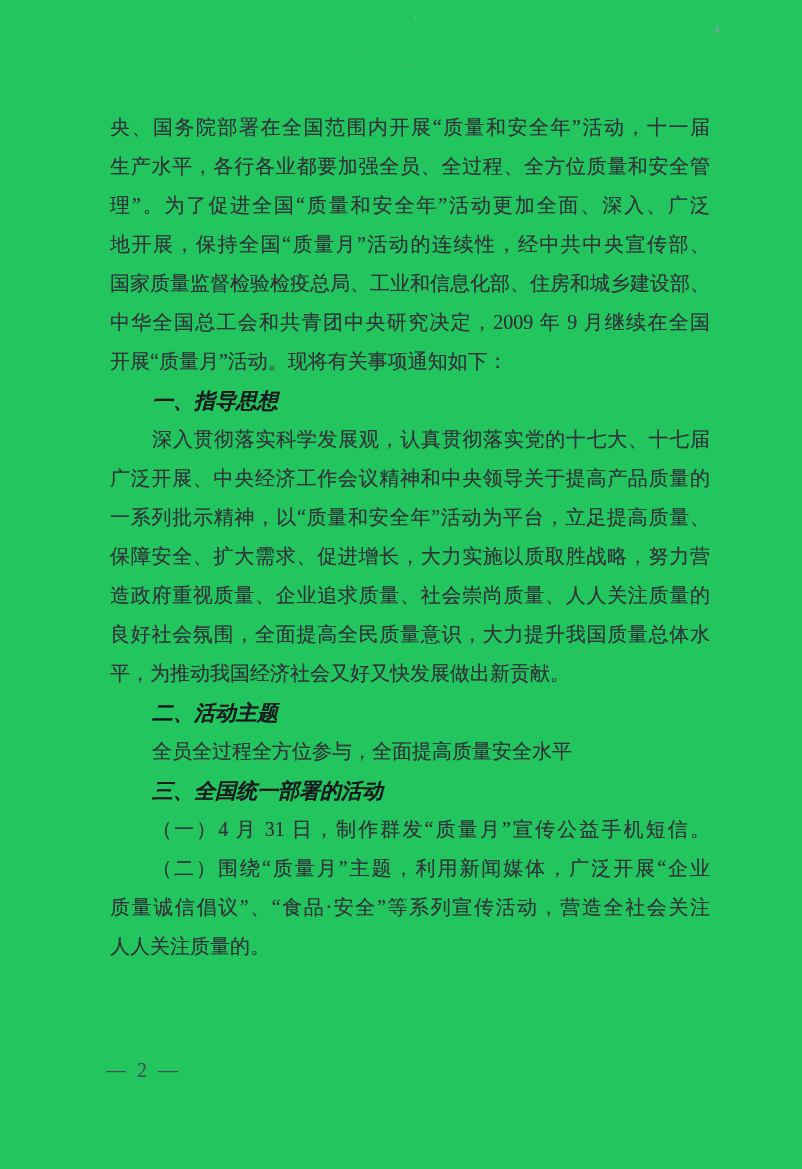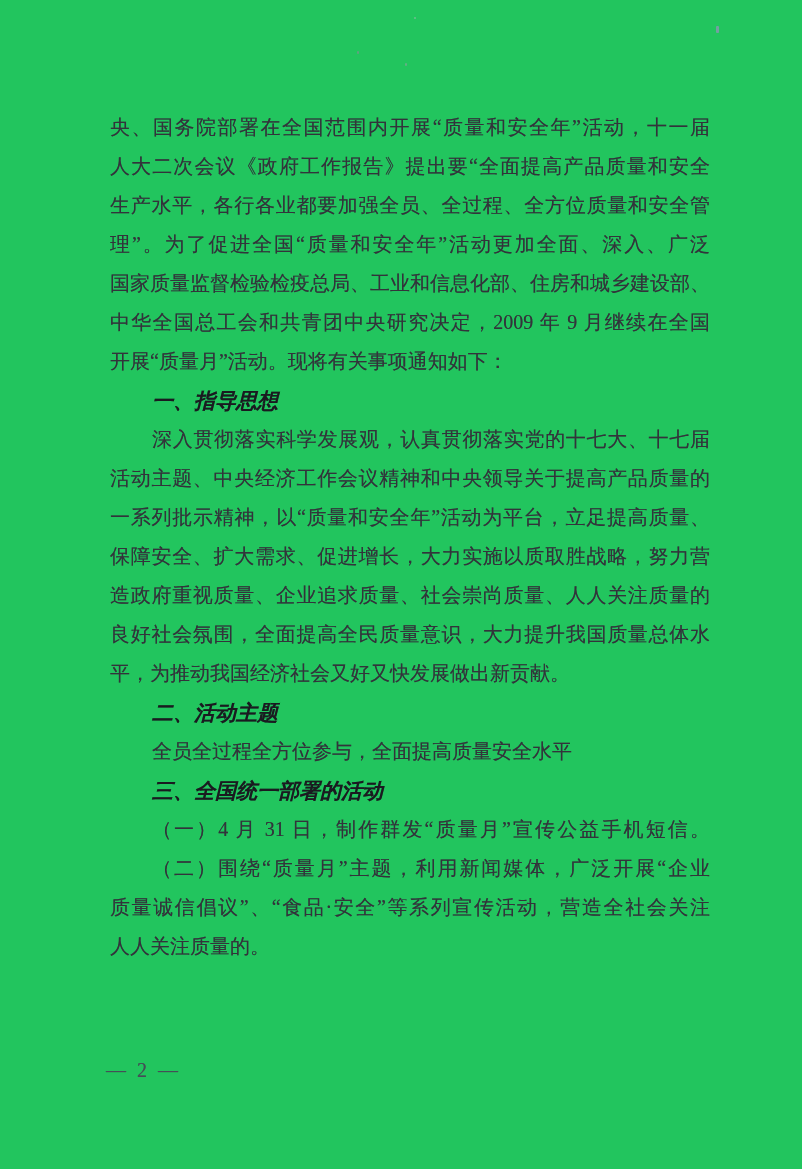--- a/index.html
+++ b/index.html
@@ -68,31 +68,31 @@
     border-radius: 1px;
   }
 </style>
 </head>
 <body>
 
 <div class="page">
   <div class="doc-body">
       <div class="paragraph">
         <div class="line fill">央、国务院部署在全国范围内开展“质量和安全年”活动，十一届</div>
-        <div class="line fill">人大二次会议《政府工作报告》提出要“全面提高产品质量和安全</div>
         <div class="line fill">生产水平，各行各业都要加强全员、全过程、全方位质量和安全管</div>
         <div class="line fill">理”。为了促进全国“质量和安全年”活动更加全面、深入、广泛</div>
+        <div class="line fill">地开展，保持全国“质量月”活动的连续性，经中共中央宣传部、</div>
         <div class="line fill">国家质量监督检验检疫总局、工业和信息化部、住房和城乡建设部、</div>
         <div class="line fill">中华全国总工会和共青团中央研究决定，2009 年 9 月继续在全国</div>
         <div class="line">开展“质量月”活动。现将有关事项通知如下：</div>
       </div>
       <div class="heading">一、指导思想</div>
       <div class="paragraph">
         <div class="line fill indent">深入贯彻落实科学发展观，认真贯彻落实党的十七大、十七届</div>
-        <div class="line fill">活动主题、中央经济工作会议精神和中央领导关于提高产品质量的</div>
+        <div class="line fill">广泛开展、中央经济工作会议精神和中央领导关于提高产品质量的</div>
         <div class="line fill">一系列批示精神，以“质量和安全年”活动为平台，立足提高质量、</div>
         <div class="line fill">保障安全、扩大需求、促进增长，大力实施以质取胜战略，努力营</div>
         <div class="line fill">造政府重视质量、企业追求质量、社会崇尚质量、人人关注质量的</div>
         <div class="line fill">良好社会氛围，全面提高全民质量意识，大力提升我国质量总体水</div>
         <div class="line">平，为推动我国经济社会又好又快发展做出新贡献。</div>
       </div>
       <div class="heading">二、活动主题</div>
       <div class="paragraph">
         <div class="line indent">全员全过程全方位参与，全面提高质量安全水平</div>
       </div>

